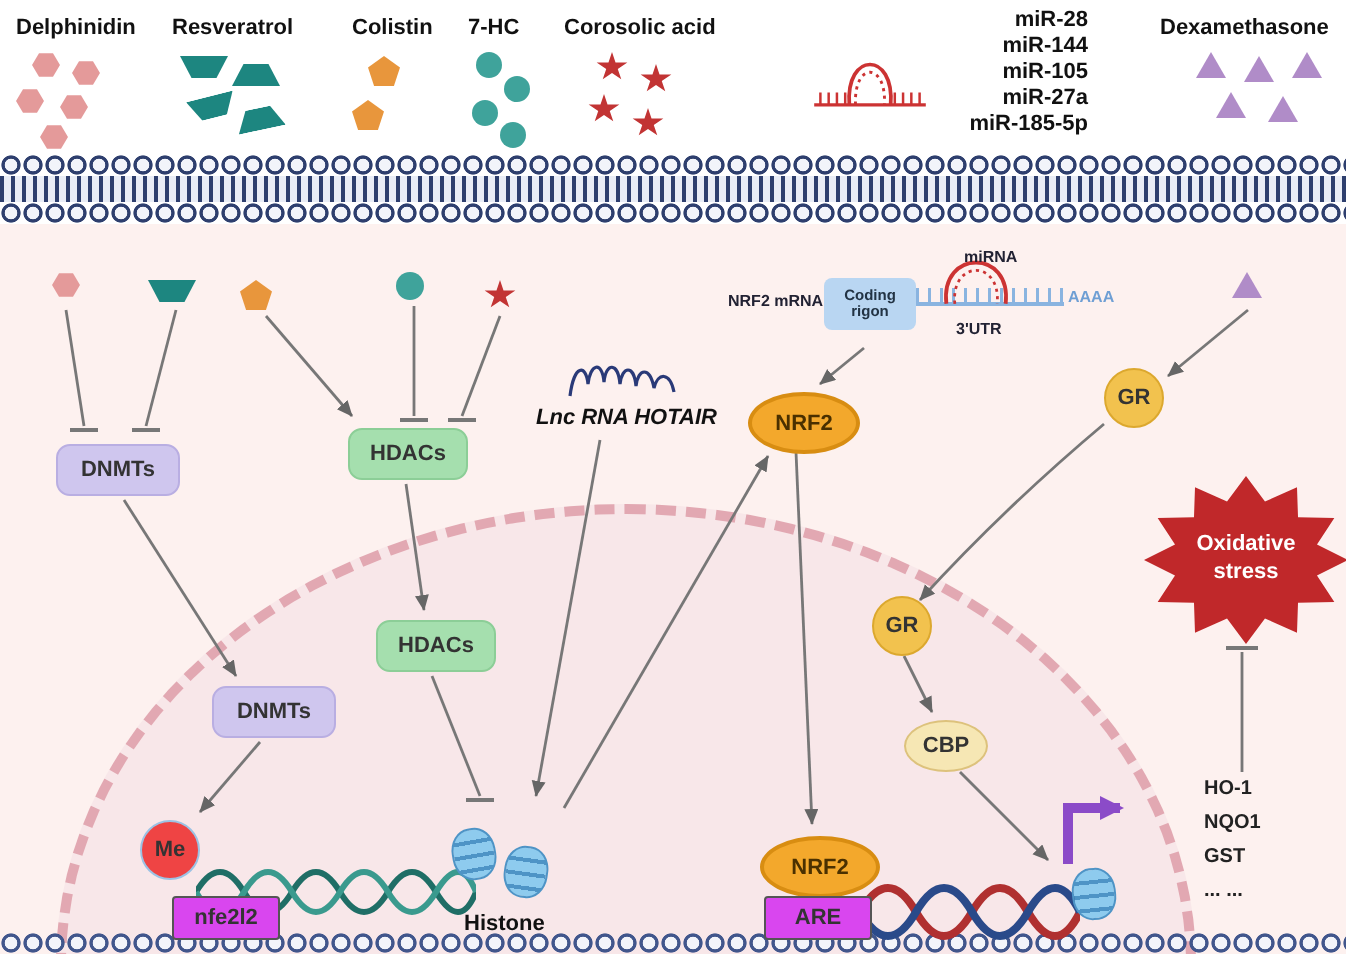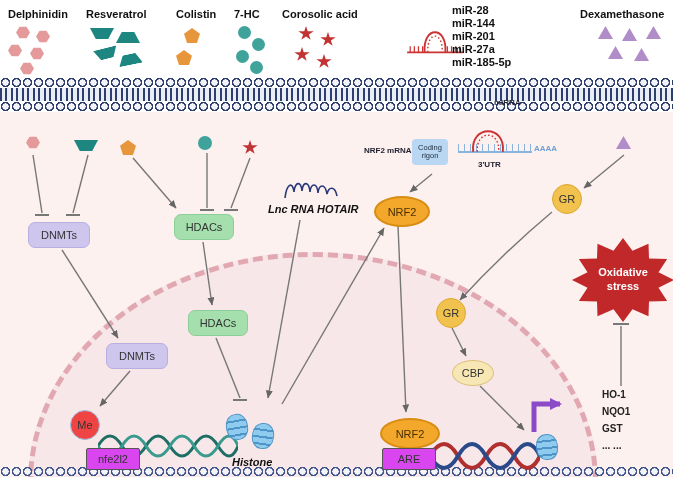--- a/index.html
+++ b/index.html
@@ -27,66 +27,66 @@
   
   .hex{position:absolute;width:14px;height:13px;background:#e49a9a;clip-path:polygon(25% 5%,75% 5%,100% 50%,75% 95%,25% 95%,0% 50%);z-index:4;}
   .trap{position:absolute;width:24px;height:11px;background:#1d8680;clip-path:polygon(0% 0%,100% 0%,76% 100%,24% 100%);z-index:4;}
   .pent{position:absolute;width:16px;height:15px;background:#e8963c;clip-path:polygon(50% 0%,100% 38%,81% 100%,19% 100%,0% 38%);z-index:4;}
   .circ{position:absolute;width:13px;height:13px;background:#3fa39b;border-radius:50%;z-index:4;}
   .star{position:absolute;width:16px;height:15px;background:#c23434;clip-path:polygon(50% 0%,61% 35%,98% 35%,68% 57%,79% 91%,50% 70%,21% 91%,32% 57%,2% 35%,39% 35%);z-index:4;}
   .tri{position:absolute;width:15px;height:13px;background:#b08cc8;clip-path:polygon(50% 0%,100% 100%,0% 100%);z-index:4;}
 
   
   .node{position:absolute;display:flex;align-items:center;justify-content:center;
-        font-weight:normal;font-size:11px;color:#333;z-index:10;}
+        font-weight:bold;font-size:11px;color:#333;z-index:10;}
   .dnmts{background:#cfc6ee;border-radius:7px;border:1px solid #b9aee2;}
   .hdacs{background:#a5dfae;border-radius:7px;border:1px solid #8cce97;}
   .nrf2{background:#f3a82c;border:2px solid #d88d12;border-radius:50%;color:#4a3000;}
   .grc{background:#f2c24e;border:1px solid #dca82e;border-radius:50%;}
   .cbp{background:#f6e7b4;border:1px solid #ddc27c;border-radius:50%;}
   .mec{background:#ef4444;border:1px solid #9cc2e4;border-radius:50%;}
   .genebox{background:#d946ef;border:1.5px solid #555;border-radius:2px;}
   .nucleosome{position:absolute;width:20px;height:24px;border-radius:45%;z-index:9;
       background:repeating-linear-gradient(180deg,#8ecbee 0 5px,#4e94c6 5px 7px);border:1px solid #4e94c6;}
 
-  .coding-box{position:absolute;width:36px;height:26px;background:#b9d6f2;border-radius:4px;
+  .coding-box{position:absolute;width:46px;height:26px;background:#b9d6f2;border-radius:4px;
       display:flex;align-items:center;justify-content:center;text-align:center;
-      font-size:7.5px;font-weight:normal;color:#234;z-index:10;line-height:1.1;}
+      font-size:7.5px;font-weight:bold;color:#234;z-index:10;line-height:1.1;}
   .utr-line{position:absolute;background:#8ab4e0;height:2px;z-index:9;}
   .utr-ticks{position:absolute;height:7px;background:repeating-linear-gradient(90deg,#8ab4e0 0 1.5px,rgba(0,0,0,0) 1.5px 6px);z-index:9;}
   .polya{position:absolute;font-size:8px;font-weight:bold;color:#6f9fd4;z-index:10;}
 
   .burst{position:absolute;left:572px;top:238px;width:102px;height:84px;background:#c0282a;z-index:10;
      clip-path:polygon(100% 50%,84.8% 59.3%,93.3% 75%,75.5% 75.5%,75% 93.3%,59.3% 84.8%,50% 100%,40.7% 84.8%,25% 93.3%,24.5% 75.5%,6.7% 75%,15.2% 59.3%,0% 50%,15.2% 40.7%,6.7% 25%,24.5% 24.5%,25% 6.7%,40.7% 15.2%,50% 0%,59.3% 15.2%,75% 6.7%,75.5% 24.5%,93.3% 25%,84.8% 40.7%);
      display:flex;align-items:center;justify-content:center;}
   .burst-text{color:#fff;font-weight:bold;font-size:11px;text-align:center;width:66px;line-height:1.25;}
 
   .targets{position:absolute;left:602px;top:386px;font-size:10px;color:#222;line-height:17px;z-index:10;font-weight:600;}
-  .mir-list{position:absolute;left:452px;top:4px;width:92px;text-align:left;
+  .mir-list{position:absolute;left:452px;top:4px;width:92px;text-align:right;
       font-weight:bold;font-size:11px;line-height:13px;color:#111;z-index:12;}
 </style>
 </head>
 <body>
 
 <div class="canvas">
 
   <div class="cytoplasm"></div>
   <div class="nucleus"></div>
 
   <div class="lbl" style="left:8px;top:8px;">Delphinidin</div>
   <div class="lbl" style="left:86px;top:8px;">Resveratrol</div>
   <div class="lbl" style="left:176px;top:8px;">Colistin</div>
   <div class="lbl" style="left:234px;top:8px;">7-HC</div>
   <div class="lbl" style="left:282px;top:8px;">Corosolic acid</div>
   <div class="lbl" style="left:580px;top:8px;">Dexamethasone</div>
 
   <div class="mir-list">
     <div>miR-28</div>
     <div>miR-144</div>
-    <div>miR-201</div>
+    <div>miR-105</div>
     <div>miR-27a</div>
     <div>miR-185-5p</div>
   </div>
 
   <div class="hex" style="left:16px;top:26px;"></div>
   <div class="hex" style="left:36px;top:30px;"></div>
   <div class="hex" style="left:8px;top:44px;"></div>
   <div class="hex" style="left:30px;top:47px;"></div>
   <div class="hex" style="left:20px;top:62px;"></div>
 
@@ -136,21 +136,21 @@
   <div class="tri" style="left:616px;top:136px;"></div>
 
   <div class="tiny" style="left:364px;top:146px;">NRF2 mRNA</div>
   <div class="coding-box" style="left:412px;top:139px;">Coding rigon</div>
   <div class="utr-line" style="left:458px;top:151px;width:74px;"></div>
   <div class="utr-ticks" style="left:458px;top:144px;width:74px;"></div>
   <svg class="abs" style="left:464px;top:118px;z-index:10;" width="48" height="36" viewBox="0 0 44 34">
     <path d="M8,32 C5,6 39,6 36,32" stroke="#cc3333" stroke-width="1.8" fill="none"></path>
     <path d="M12,32 C10,11 34,11 32,32" stroke="#cc3333" stroke-width="1.3" fill="none" stroke-dasharray="1.5,2"></path>
   </svg>
-  <div class="tiny" style="left:482px;top:98px;margin-left:12px;">miRNA</div>
+  <div class="tiny" style="left:482px;top:124px;">miRNA</div>
   <div class="polya" style="left:534px;top:144px;">AAAA</div>
   <div class="tiny" style="left:478px;top:160px;">3'UTR</div>
 
   <svg class="abs" style="left:283px;top:178px;z-index:10;" width="56" height="24" viewBox="0 0 56 24">
     <path d="M2,20 C4,4 10,4 11,14 C12,4 18,2 19,13 C20,3 26,3 27,14 C28,5 34,4 35,15 C36,6 42,5 44,16 C46,8 52,8 54,18" stroke="#2a3a78" stroke-width="1.6" fill="none"></path>
   </svg>
   <div class="lbl" style="left:268px;top:203px;font-style:italic;">Lnc RNA HOTAIR</div>
 
   <div class="node dnmts" style="left:28px;top:222px;width:60px;height:24px;">DNMTs</div>
   <div class="node hdacs" style="left:174px;top:214px;width:58px;height:24px;">HDACs</div>
@@ -171,21 +171,21 @@
     <path d="M0,22 Q12,42 24,22 T48,22 T72,22 T96,22 T120,22 T140,22" stroke="#3a9a8e" stroke-width="3" fill="none"></path>
   </svg>
   <svg class="abs" style="left:430px;top:436px;z-index:8;" width="110" height="40" viewBox="0 0 110 40">
     <path d="M0,20 Q14,-4 28,20 T56,20 T84,20 T110,20" stroke="#b03030" stroke-width="4" fill="none"></path>
     <path d="M0,20 Q14,44 28,20 T56,20 T84,20 T110,20" stroke="#2a4a8a" stroke-width="4" fill="none"></path>
   </svg>
 
   <div class="nucleosome" style="left:226px;top:414px;transform:rotate(-10deg);"></div>
   <div class="nucleosome" style="left:252px;top:423px;transform:rotate(8deg);"></div>
   <div class="nucleosome" style="left:536px;top:434px;transform:rotate(-6deg);"></div>
-  <div class="lbl" style="left:232px;top:456px;font-style:italic;">Histone</div>
+  <div class="lbl" style="left:232px;top:456px;">Histone</div>
 
   <div class="burst">
     <div class="burst-text">Oxidative stress</div>
   </div>
   <div class="targets">
     <div>HO-1</div>
     <div>NQO1</div>
     <div>GST</div>
     <div>... ...</div>
   </div>

